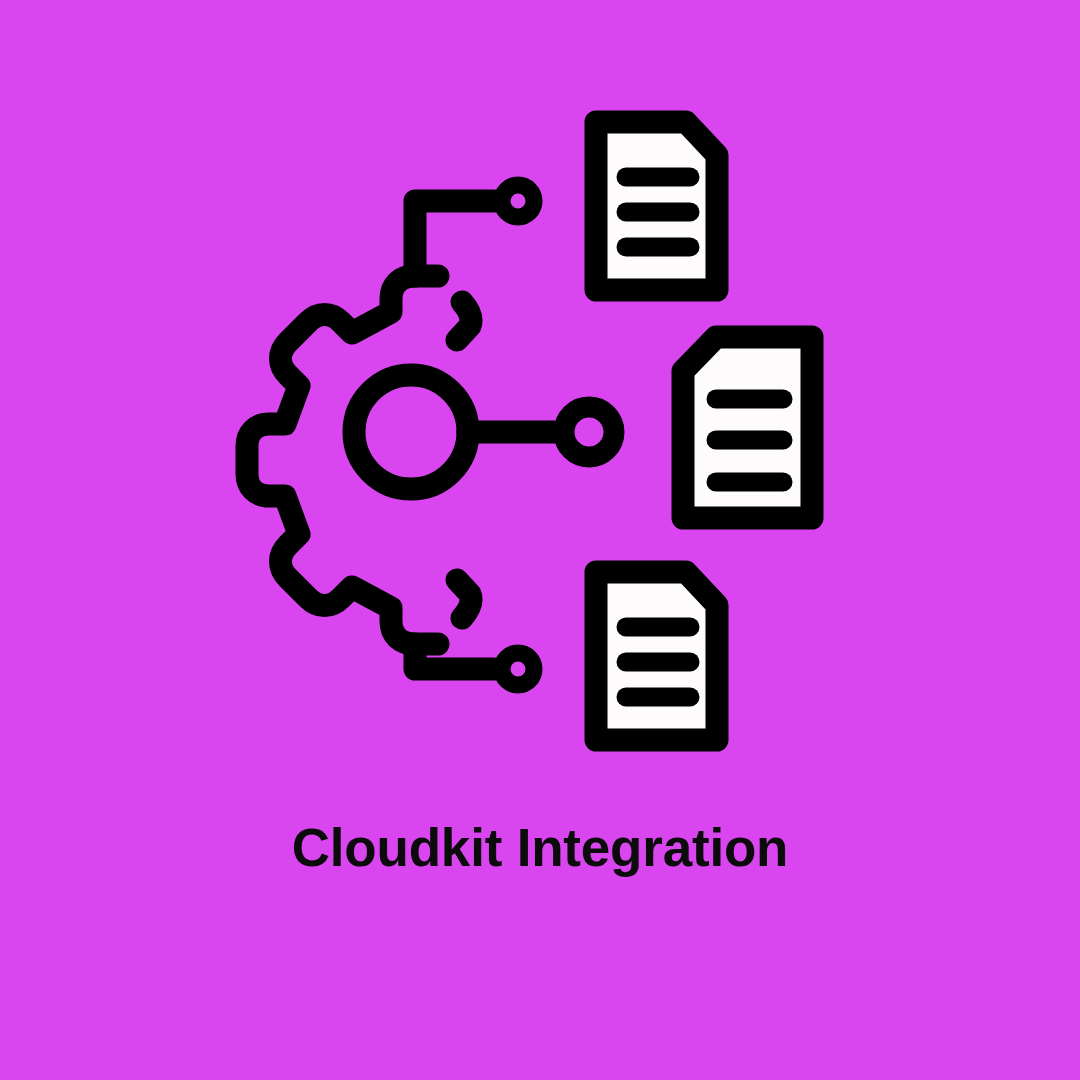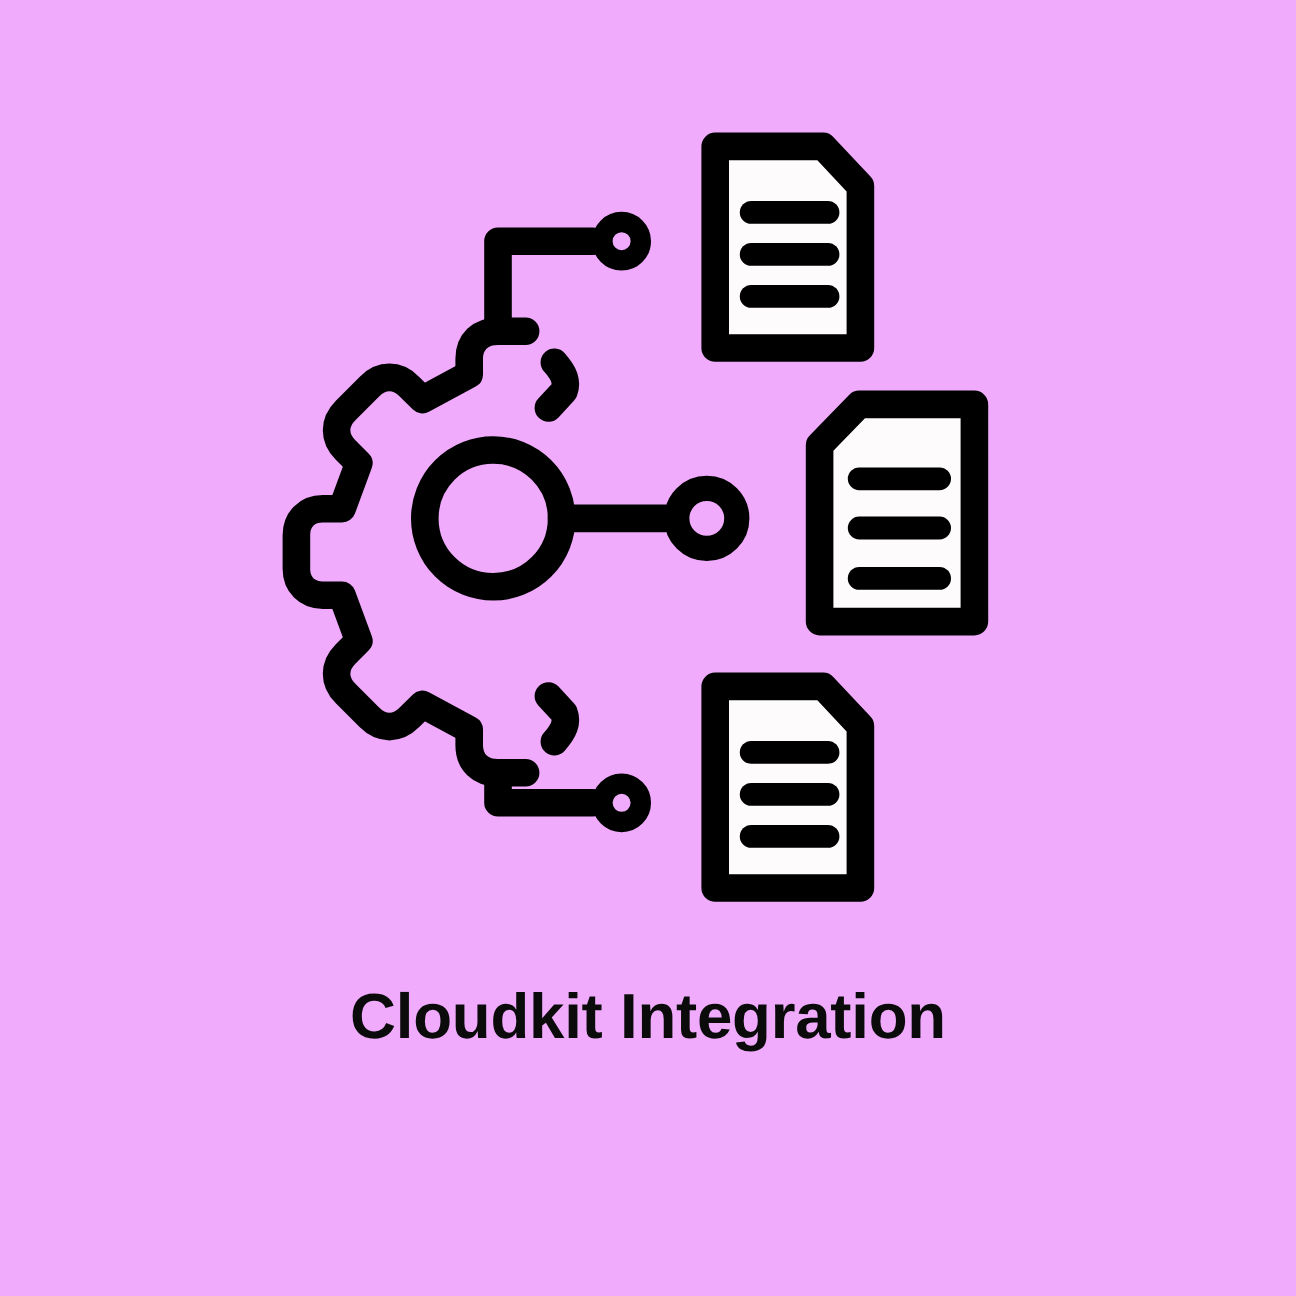--- a/index.html
+++ b/index.html
@@ -10,21 +10,21 @@
   body {
     width: 1080px;
     height: 1080px;
     overflow: hidden;
     font-family: "Liberation Sans", "DejaVu Sans", sans-serif;
   }
   #card {
     position: relative;
     width: 1080px;
     height: 1080px;
-    background: #f0abfc;
+    background: #d946ef;
     display: block;
   }
   #illustration {
     position: absolute;
     left: 0;
     top: 0;
     width: 1080px;
     height: 1080px;
     display: block;
   }

